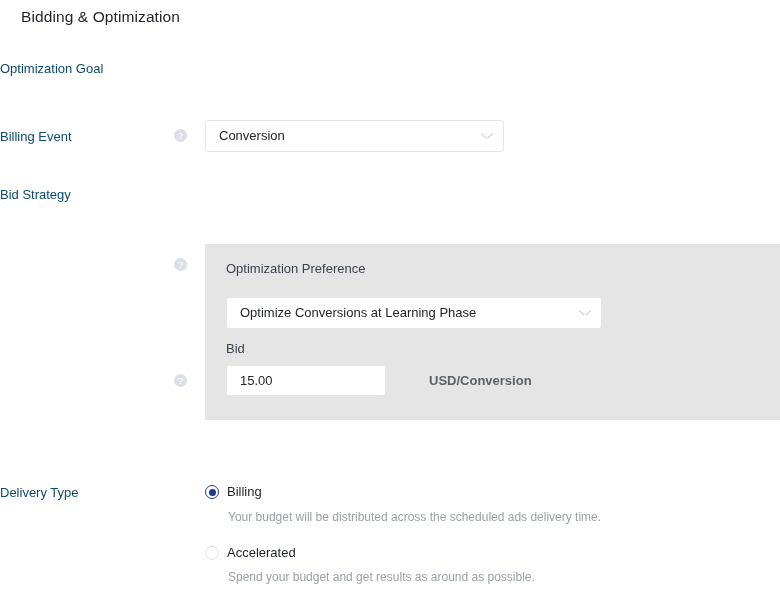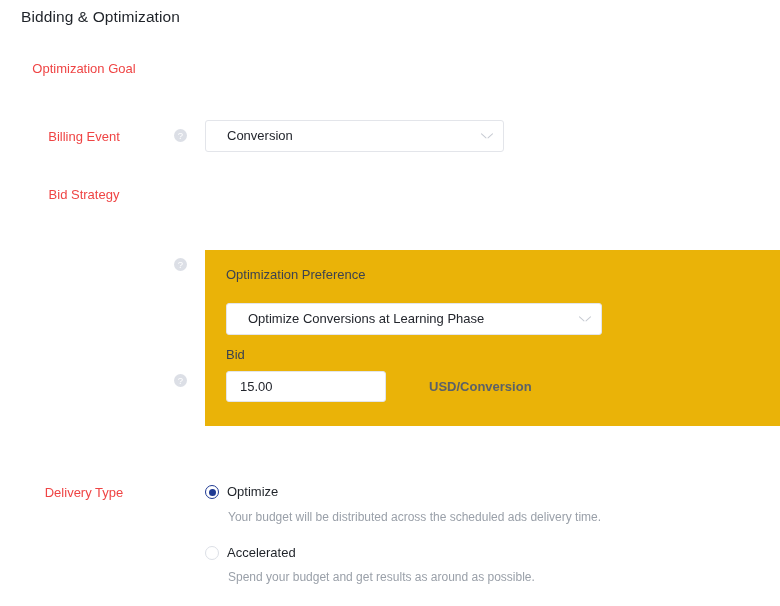--- a/index.html
+++ b/index.html
@@ -29,23 +29,23 @@
   
   .form-row {
     position: absolute;
     left: 0;
     width: 780px;
   }
   .row-label {
     position: absolute;
     left: 0;
     width: 168px;
-    text-align: center;
-    font-size: 13px;
-    color: #ef4444;
+    text-align: left;
+    font-size: 13px;
+    color: #0c4a6e;
     line-height: 18px;
   }
   .help-icon {
     position: absolute;
     width: 13px;
     height: 13px;
     border-radius: 50%;
     background: #dcdfe6;
     color: #ffffff;
     font-size: 9.5px;
@@ -59,21 +59,21 @@
   .select-box {
     position: absolute;
     box-sizing: border-box;
     height: 32px;
     border: 1px solid #e3e5ea;
     border-radius: 3px;
     background: #ffffff;
     font-size: 13px;
     color: #23262d;
     line-height: 30px;
-    padding-left: 21px;
+    padding-left: 13px;
     cursor: pointer;
     white-space: nowrap;
     overflow: hidden;
   }
   .chev {
     position: absolute;
     right: 11px;
     top: 12px;
     width: 10px;
     height: 6px;
@@ -103,24 +103,24 @@
     font-size: 12px;
     color: #9aa0a9;
     line-height: 17px;
     text-align: center;
   }
 
   
   .pref-panel {
     position: absolute;
     left: 205px;
-    top: 250px;
+    top: 244px;
     width: 575px;
     height: 176px;
-    background: #eab308;
+    background: #e5e5e5;
   }
   .panel-label {
     position: absolute;
     font-size: 13px;
     color: #3c4250;
     line-height: 18px;
   }
   .text-input {
     position: absolute;
     box-sizing: border-box;
@@ -222,21 +222,21 @@
   <div class="unit-text" style="left:224px; top:128px;font-weight:bold;">USD/Conversion</div>
 </div>
 
 <div class="form-row" style="top:484px;">
   <div class="row-label">Delivery Type</div>
 
 </div>
 
 <div class="radio-opt" style="left:205px; top:485px;">
   <span class="radio-dot checked"></span>
-  <span class="radio-text">Optimize</span>
+  <span class="radio-text">Billing</span>
 </div>
 <div class="hint-text" style="left:228px; top:509px;">Your budget will be distributed across the scheduled ads delivery time.</div>
 
 <div class="radio-opt" style="left:205px; top:546px;">
   <span class="radio-dot"></span>
   <span class="radio-text">Accelerated</span>
 </div>
 <div class="hint-text" style="left:228px; top:569px;">Spend your budget and get results as around as possible.</div>
 
 </body></html>

